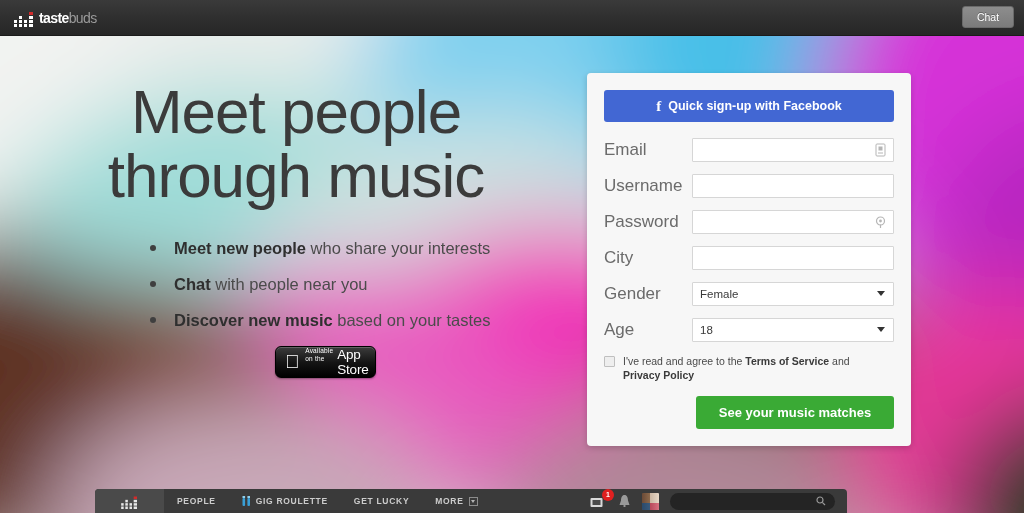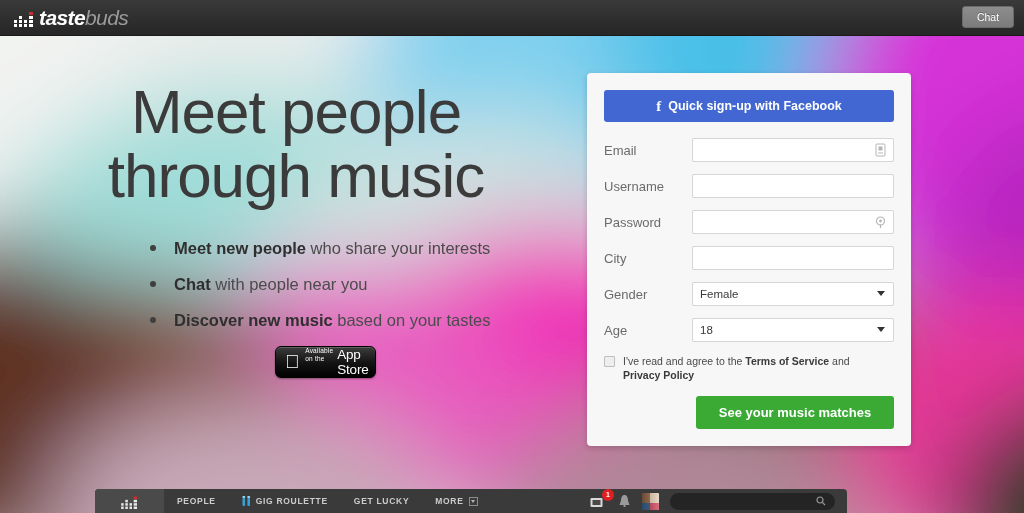--- a/index.html
+++ b/index.html
@@ -17,22 +17,22 @@
     background: linear-gradient(180deg, #3a3a3a 0%, #2e2e2e 55%, #262626 100%);
     border-bottom: 1px solid #1b1b1b;
     z-index: 40;
   }
   .logo-wrap {
     position: absolute; left: 14px; top: 4px;
     display: flex; align-items: center; gap: 5px;
   }
   .logo-eq { display: block; }
   .logo-text {
-    font-size: 21px; letter-spacing: -0.6px;
-    line-height: 28px; font-weight: 700; font-style: italic;
+    font-size: 14px; letter-spacing: -0.6px;
+    line-height: 28px; font-weight: 700;
   }
   .logo-text .t-a { color: #ffffff; }
   .logo-text .t-b { color: #9a9a9a; font-weight: 400; }
   .login-btn {
     position: absolute; right: 10px; top: 6px;
     width: 52px; height: 22px;
     background: linear-gradient(180deg, #8d8d8d 0%, #7b7b7b 100%);
     border: 1px solid #6a6a6a; border-radius: 3px;
     color: #ffffff; font-size: 10.5px; font-weight: 400;
     display: flex; align-items: center; justify-content: center;
@@ -91,21 +91,21 @@
   .fb-btn {
     width: 290px; height: 32px; background: #4267d3;
     border-radius: 3px; color: #fff; font-size: 12.5px; font-weight: 700;
     display: flex; align-items: center; justify-content: center; gap: 7px;
     cursor: pointer; border: none;
   }
   .fb-f { font-family: "Liberation Serif", serif; font-weight: 700; font-size: 15px; line-height: 15px; }
   .form { margin-top: 16px; }
   .row { display: flex; align-items: center; margin-bottom: 12px; position: relative; }
   .row label {
-    width: 88px; font-size: 13px; color: #6b6b6b; flex: none;
+    width: 88px; font-size: 17px; color: #6b6b6b; flex: none;
   }
   .field {
     width: 202px; height: 24px; background: #fff;
     border: 1px solid #d6d6d6; border-radius: 1px;
     font-size: 11.5px; color: #3a3a3a; padding: 0 7px;
     font-family: "Liberation Sans", sans-serif; outline: none;
   }
   .field.sel { appearance: none; -webkit-appearance: none; cursor: pointer; }
   .chev {
     position: absolute; right: 9px; top: 9px; pointer-events: none;

